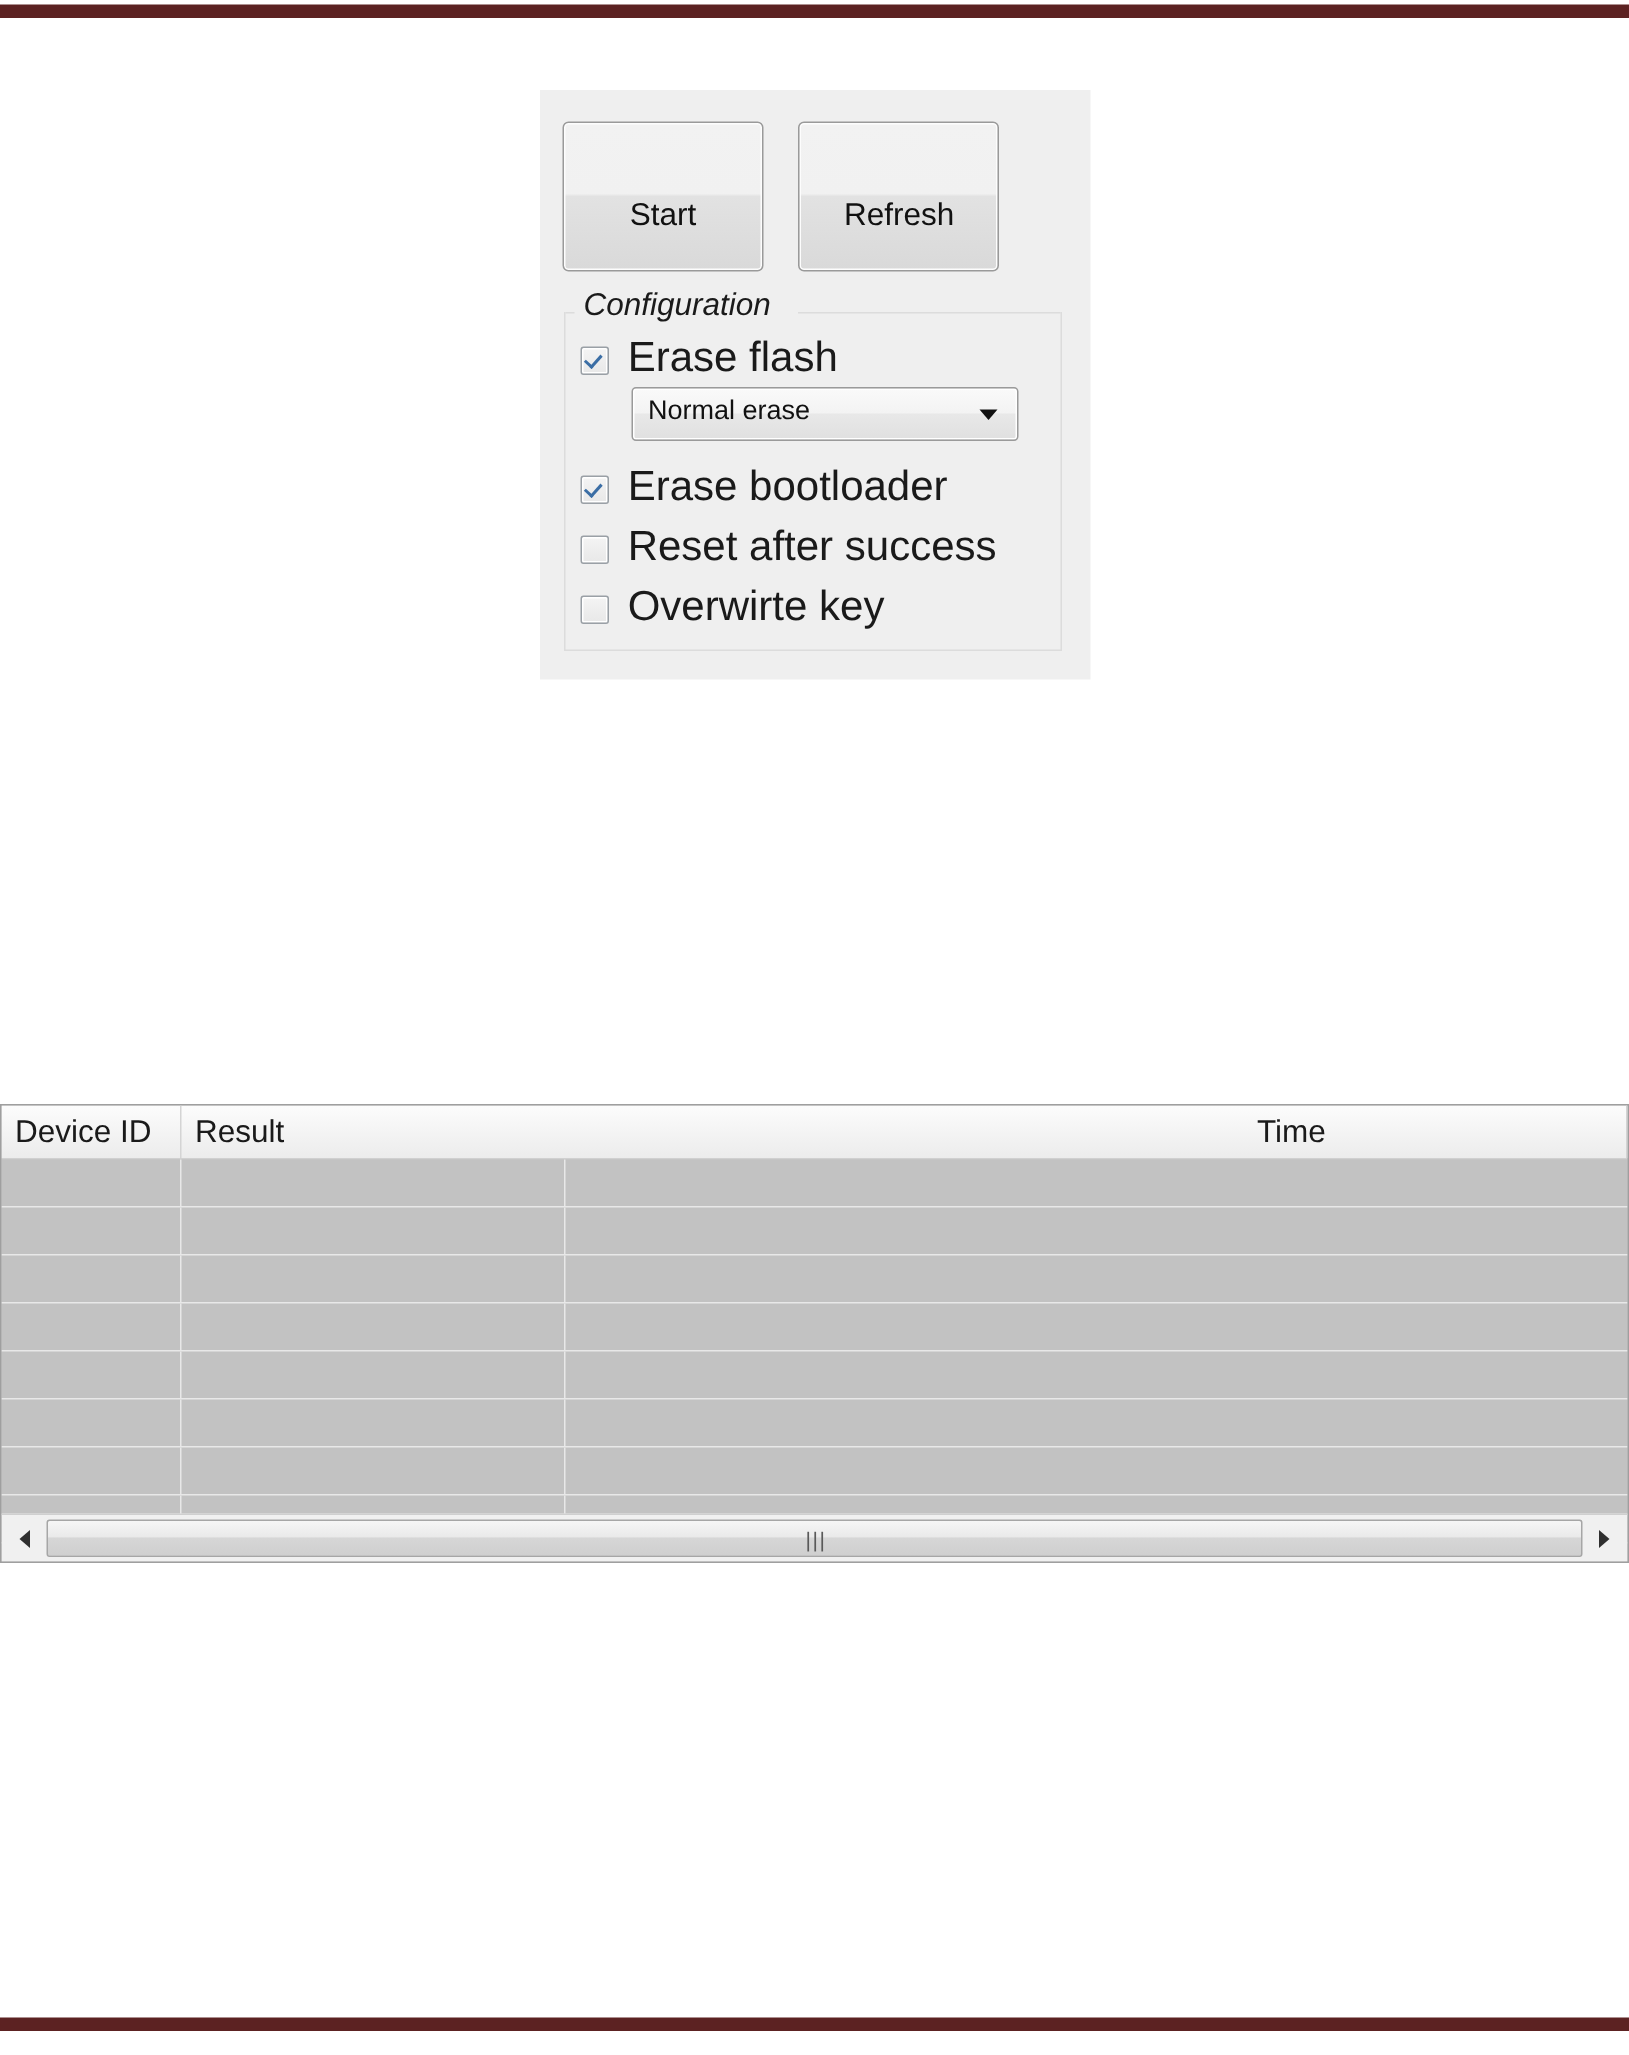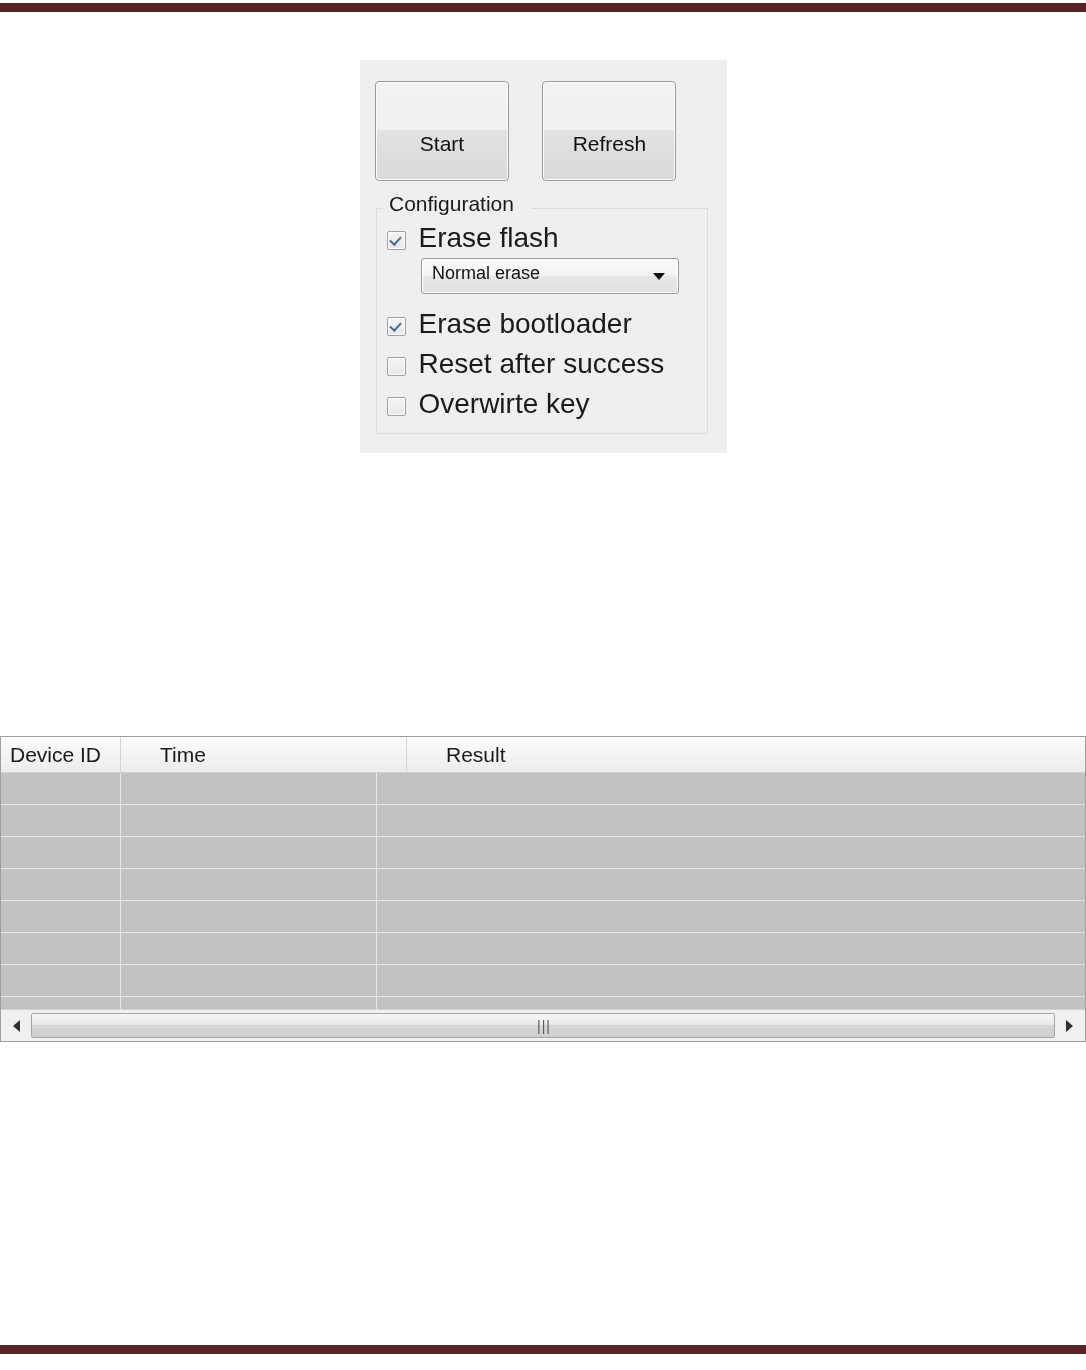--- a/index.html
+++ b/index.html
@@ -54,21 +54,21 @@
                 #e2e2e2 50%, #d9d9d9 100%);
     box-shadow: inset 0 0 0 1px #fdfdfd;
     font-family: "Liberation Sans", sans-serif;
     font-size: 21px;
     color: #111111;
     text-align: center;
     line-height: 100px;
     cursor: default;
     padding: 12px;
   }
-  #refresh-button { margin-left: 29px; }
+  #refresh-button { margin-left: 19px; }
 
   
   #configuration-group {
     position: absolute;
     left: 16px;
     top: 148px;
     width: 330px;
     height: 225px;
     border: 1px solid #dcdcdc;
     border-top: none;
@@ -86,20 +86,21 @@
 
   #configuration-legend {
     position: absolute;
     left: 9px;
     top: -16px;
     font-size: 21px;
     color: #1a1a1a;
     background: #efefef;
     padding: 0 6px 0 3px;
     white-space: nowrap;
+    font-style: italic;
   }
 
   
   .check-row {
     position: absolute;
     left: 10px;
     height: 26px;
     white-space: nowrap;
   }
   .cb {
@@ -178,21 +179,20 @@
     border: 1px solid #9f9f9f;
     background: #c2c2c2;
     box-sizing: border-box;
     overflow: hidden;
   }
   #table-header {
     display: flex;
     height: 35px;
     background: linear-gradient(to bottom, #fcfcfc 0%, #f3f3f3 55%, #ececec 100%);
     border-bottom: 1px solid #d0d0d0;
-    gap: 30px;
   }
   .th {
     font-size: 21px;
     color: #1a1a1a;
     line-height: 35px;
     padding-left: 9px;
     box-sizing: border-box;
     border-right: 1px solid #d4d4d4;
     white-space: nowrap;
     overflow: hidden;
@@ -329,22 +329,22 @@
       <span class="check-label">Overwirte key</span>
     </div>
 
   </div>
 </div>
 
 <div id="results-table">
 
   <div id="table-header">
     <div class="th c0">Device ID</div>
+    <div class="th c2">Result</div>
     <div class="th c1">Time</div>
-    <div class="th c2">Result</div>
   </div>
 
   <div id="table-body">
       <div class="table-row">
         <div class="td c0"></div>
         <div class="td c1"></div>
         <div class="td c2"></div>
       </div>
       <div class="table-row">
         <div class="td c0"></div>

